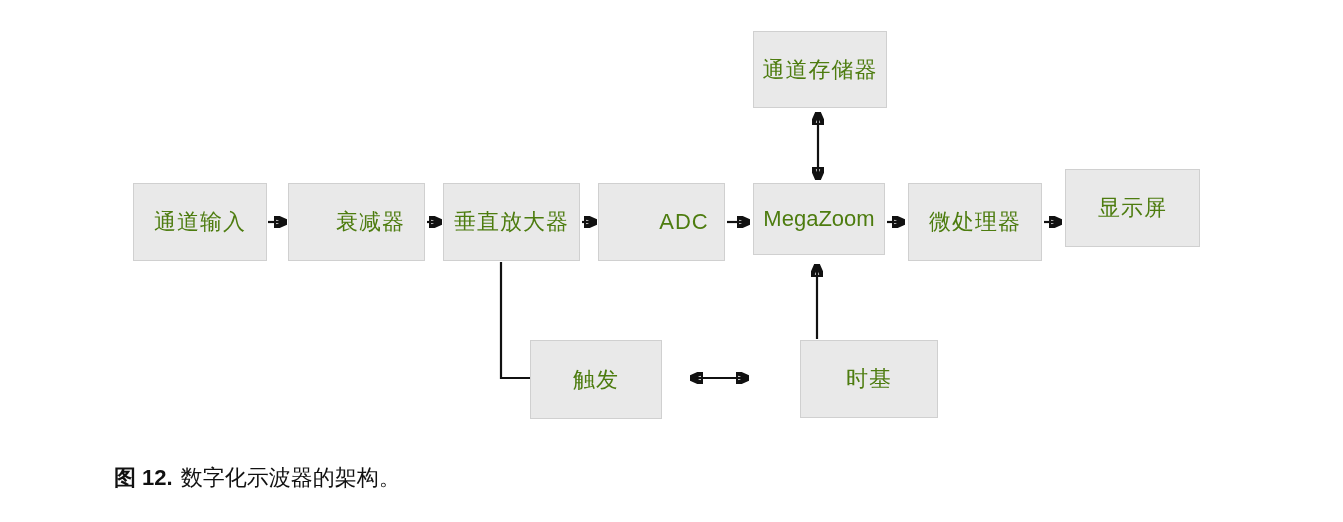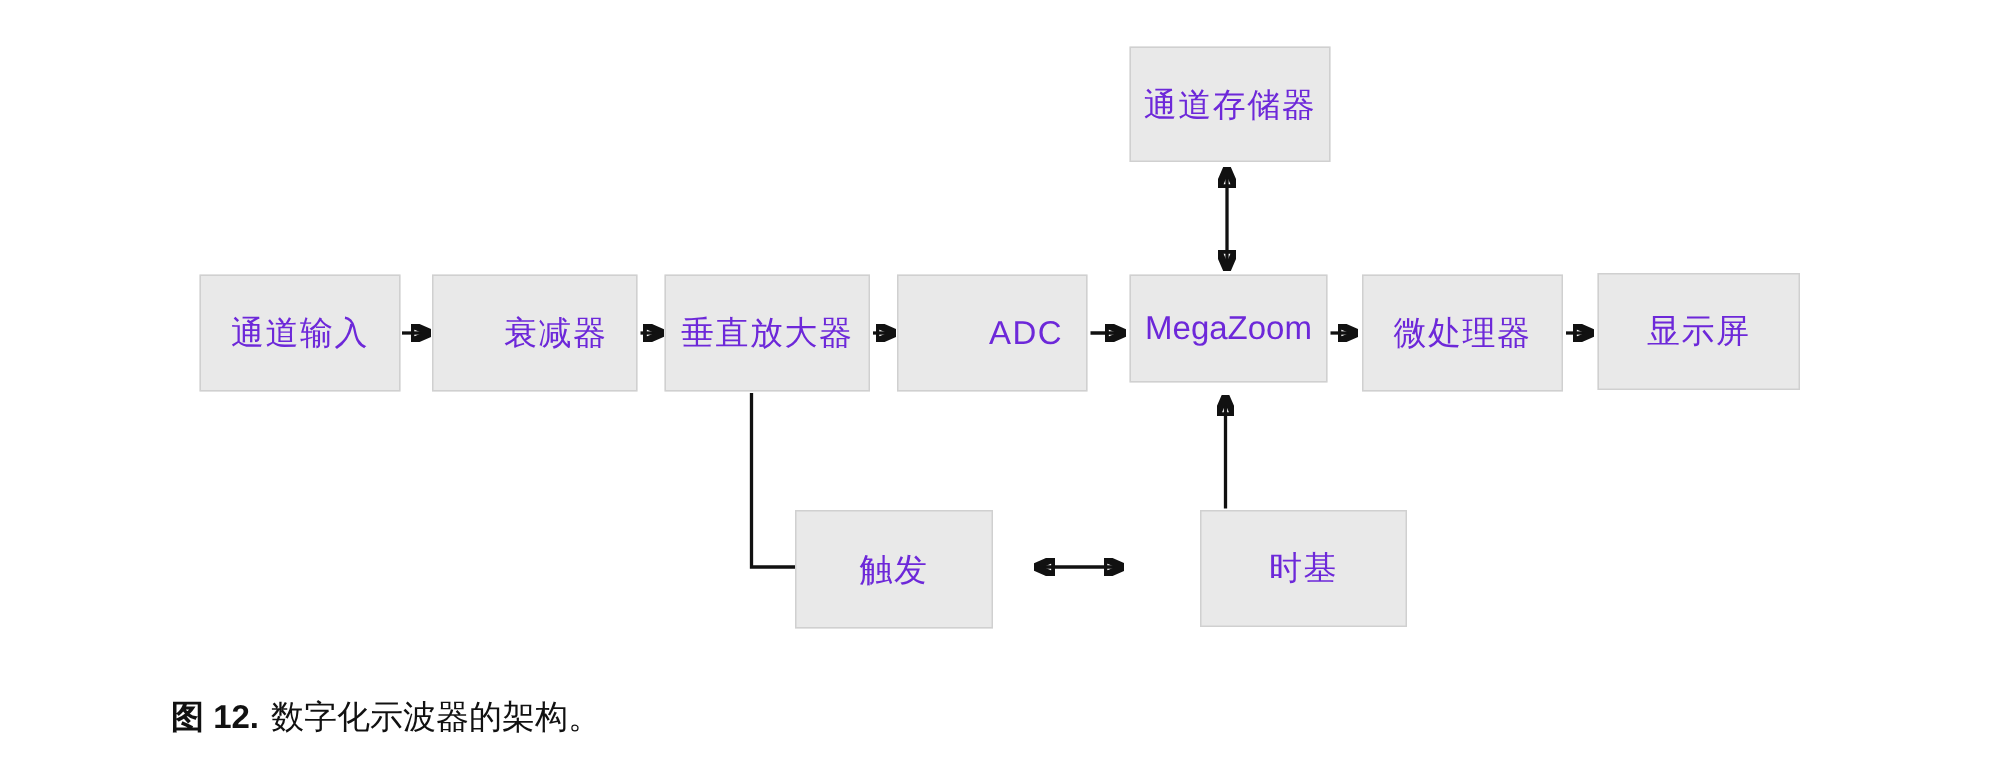--- a/index.html
+++ b/index.html
@@ -13,32 +13,32 @@
   }
   .node {
     position: absolute;
     box-sizing: border-box;
     background: #e9e9e9;
     border: 1px solid #d0d0d0;
     display: flex;
     align-items: center;
     justify-content: center;
     font-size: 22px;
-    color: #6d28d9;
+    color: #4d7c0f;
     letter-spacing: 1px;
     white-space: nowrap;
   }
   
   #n-channel-input      { left: 133px;  top: 183px; width: 134px; height: 78px; }
   #n-attenuator         { left: 288px;  top: 183px; width: 137px; height: 78px; padding-left: 28px; }
   #n-vertical-amplifier { left: 443px;  top: 183px; width: 137px; height: 78px; }
   #n-adc                { left: 598px;  top: 183px; width: 127px; height: 78px; padding-left: 45px; }
   #n-megazoom           { left: 753px;  top: 183px; width: 132px; height: 72px; letter-spacing: 0; }
   #n-microprocessor     { left: 908px;  top: 183px; width: 134px; height: 78px; }
-  #n-display            { left: 1065px; top: 182px; width: 135px; height: 78px; }
+  #n-display            { left: 1065px; top: 169px; width: 135px; height: 78px; }
   
   #n-channel-memory     { left: 753px;  top: 31px;  width: 134px; height: 77px; }
   
   #n-trigger            { left: 530px;  top: 340px; width: 132px; height: 79px; }
   #n-timebase           { left: 752px;  top: 340px; width: 138px; height: 78px; margin-left: 48px; }
 
   svg.arrows {
     position: absolute;
     left: 0; top: 0;
     width: 1343px; height: 522px;

